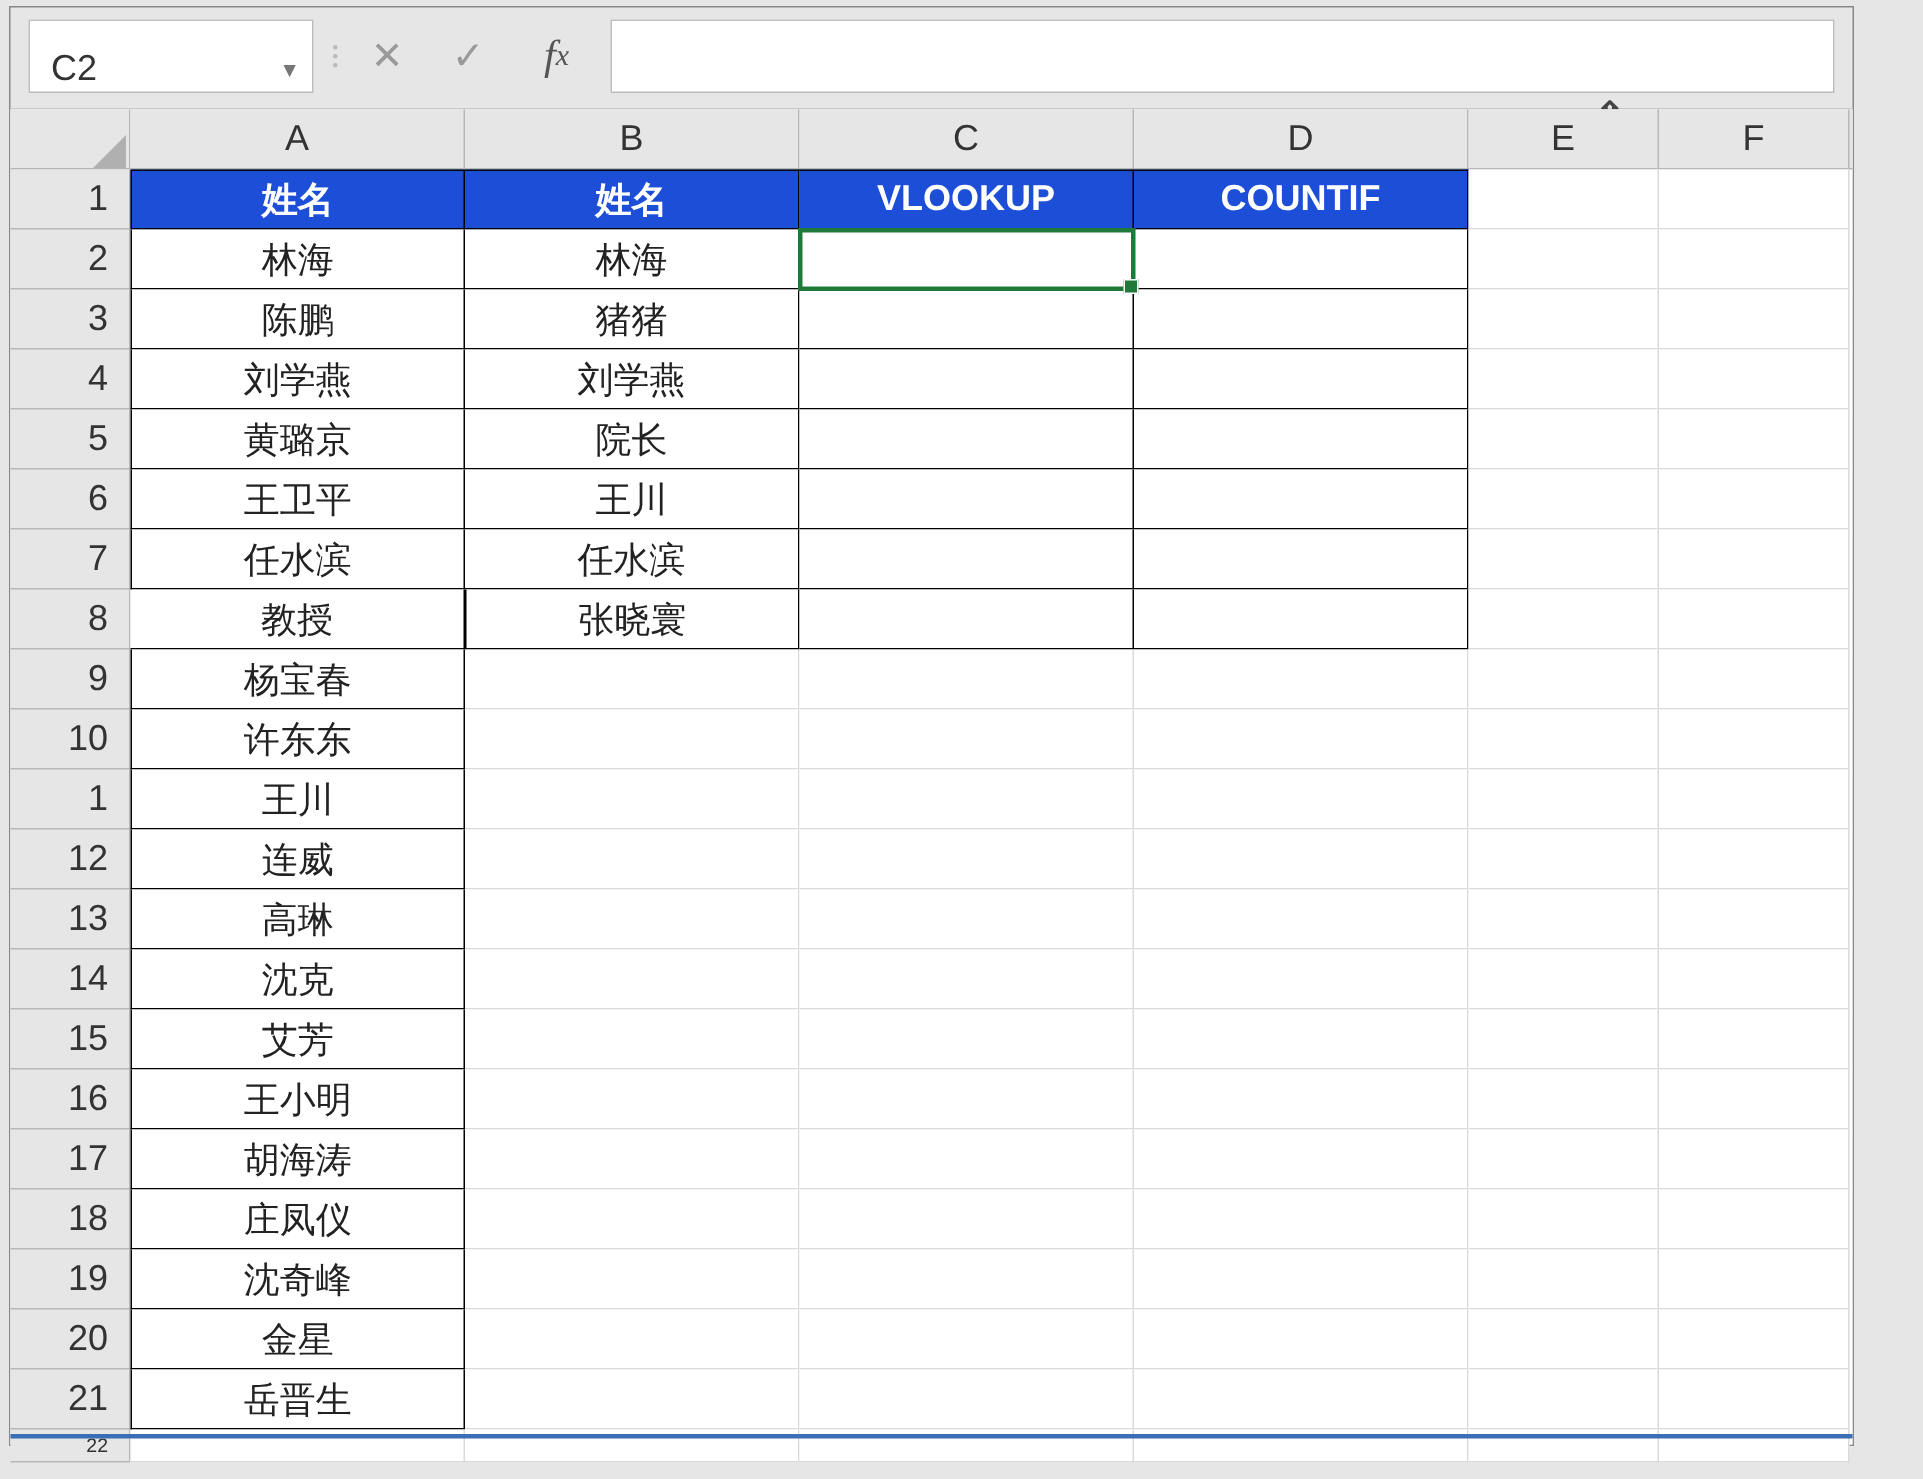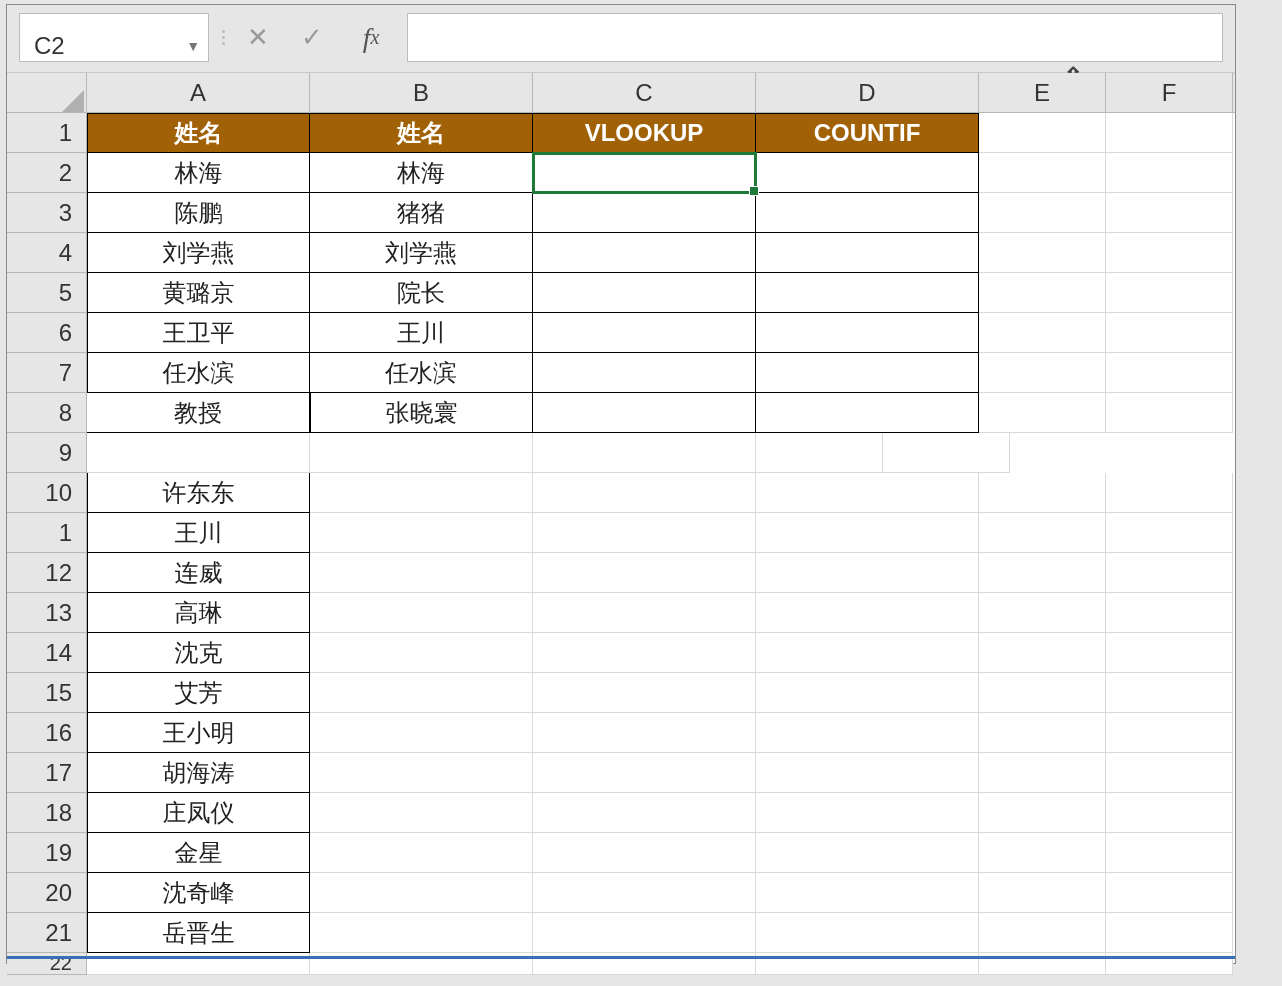--- a/index.html
+++ b/index.html
@@ -140,21 +140,21 @@
   }
   
   .cA{ width:223px; }
   .cB{ width:223px; }
   .cC{ width:223px;text-align:center; }
   .cD{ width:223px;text-align:right; }
   .cE{ width:127px; }
   .cF{ width:127px; }
   
   .hdr{
-    background:#a16207;
+    background:#1d4ed8;
     color:#fff;
     font-weight:bold;
     border-right:1px solid #555;
     border-bottom:1px solid #555;
   }
   
   .bordered{
     border-right:1px solid #000;
     border-bottom:1px solid #000;
   }
@@ -235,21 +235,21 @@
         <div class="row-h">12</div>
         <div class="row-h">13</div>
         <div class="row-h">14</div>
         <div class="row-h">15</div>
         <div class="row-h">16</div>
         <div class="row-h">17</div>
         <div class="row-h">18</div>
         <div class="row-h">19</div>
         <div class="row-h">20</div>
         <div class="row-h">21</div>
-        <div class="row-h" style="height: 22px; font-size: 20px;">22</div>
+        <div class="row-h" style="height: 22px; font-size: 13px;">22</div>
       </div>
     <div class="cells" id="cells">
         <div class="row">
           <div class="cell cA hdr bordered bordered-top bordered-left">姓名</div>
           <div class="cell cB hdr bordered bordered-top">姓名</div>
           <div class="cell cC hdr bordered bordered-top">VLOOKUP</div>
           <div class="cell cD hdr bordered bordered-top">COUNTIF</div>
           <div class="cell cE"></div>
           <div class="cell cF"></div>
         </div>
@@ -303,20 +303,21 @@
         </div>
         <div class="row">
           <div class="cell cB bordered">教授</div>
           <div class="cell cA bordered bordered-left">张晓寰</div>
           <div class="cell cC bordered"></div>
           <div class="cell cD bordered"></div>
           <div class="cell cE"></div>
           <div class="cell cF"></div>
         </div>
         <div class="row">
+          <div class="cell cA bordered bordered-left">杨宝春</div>
           <div class="cell cB"></div>
           <div class="cell cC"></div>
           <div class="cell cD"></div>
           <div class="cell cE"></div>
           <div class="cell cF"></div>
         </div>
         <div class="row">
           <div class="cell cA bordered bordered-left">许东东</div>
           <div class="cell cB"></div>
           <div class="cell cC"></div>
@@ -382,29 +383,29 @@
         </div>
         <div class="row">
           <div class="cell cA bordered bordered-left">庄凤仪</div>
           <div class="cell cB"></div>
           <div class="cell cC"></div>
           <div class="cell cD"></div>
           <div class="cell cE"></div>
           <div class="cell cF"></div>
         </div>
         <div class="row">
+          <div class="cell cA bordered bordered-left">沈奇峰</div>
+          <div class="cell cB"></div>
+          <div class="cell cC"></div>
+          <div class="cell cD"></div>
+          <div class="cell cE"></div>
+          <div class="cell cF"></div>
+        </div>
+        <div class="row">
           <div class="cell cA bordered bordered-left">金星</div>
-          <div class="cell cB"></div>
-          <div class="cell cC"></div>
-          <div class="cell cD"></div>
-          <div class="cell cE"></div>
-          <div class="cell cF"></div>
-        </div>
-        <div class="row">
-          <div class="cell cA bordered bordered-left">沈奇峰</div>
           <div class="cell cB"></div>
           <div class="cell cC"></div>
           <div class="cell cD"></div>
           <div class="cell cE"></div>
           <div class="cell cF"></div>
         </div>
         <div class="row">
           <div class="cell cA bordered bordered-left">岳晋生</div>
           <div class="cell cB"></div>
           <div class="cell cC"></div>

